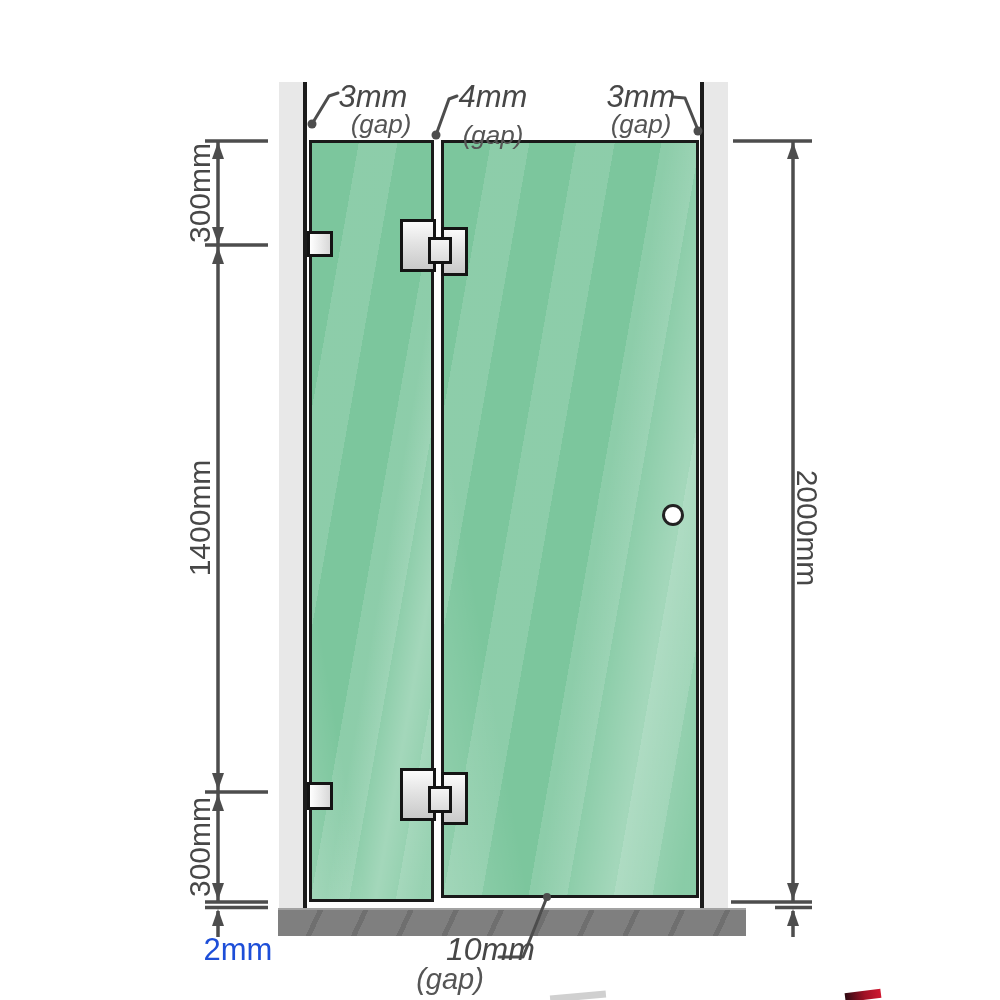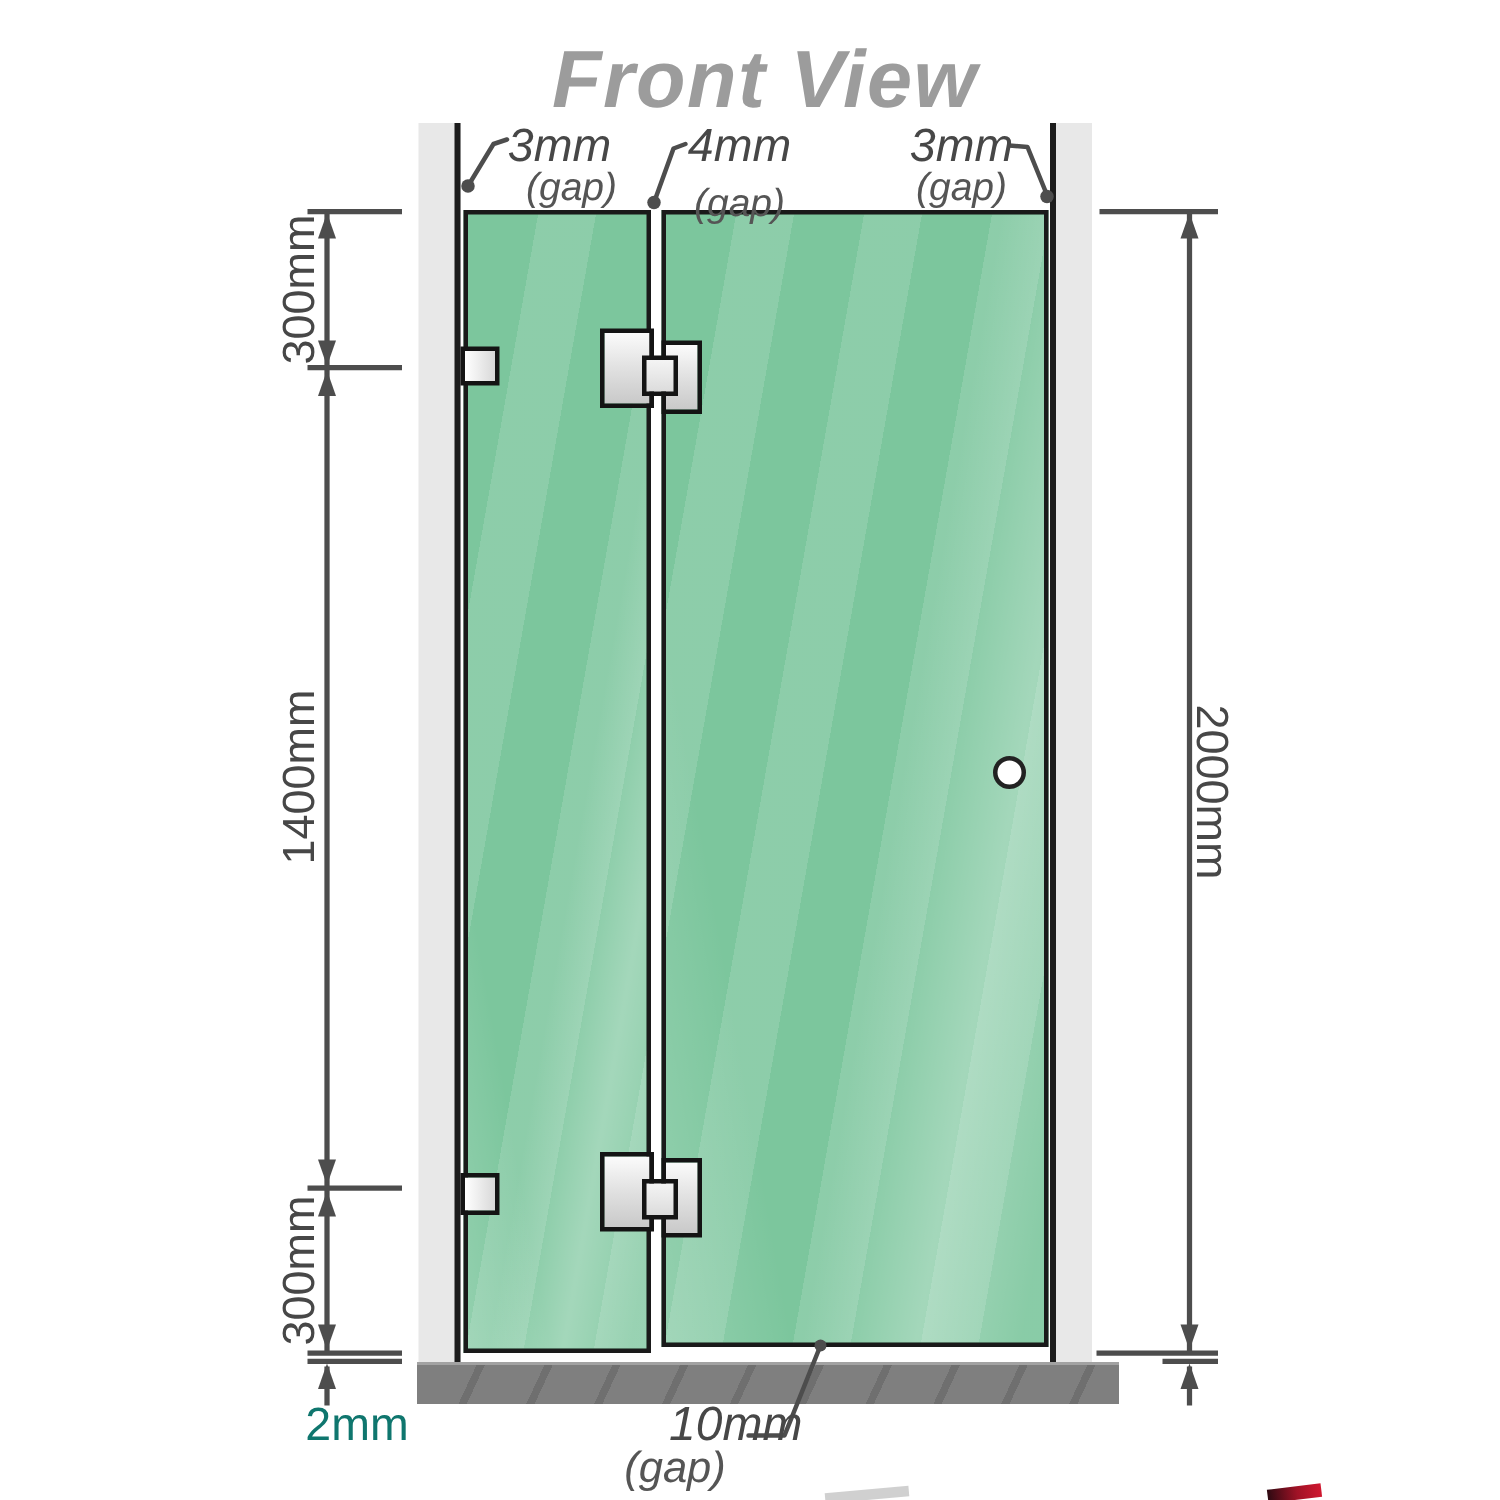--- a/index.html
+++ b/index.html
@@ -65,38 +65,37 @@
   .gap-label.gl-mid .qual{margin-top:10px;}
   .gap-label.gl-right{left:593px;top:81px;}
   .gap-label.gl-bottom{left:402px;top:933px;}
   .gap-label.gl-bottom .val{font-size:32px;margin-left:44px;}
   .gap-label.gl-bottom .qual{font-size:29px;margin-top:0px;}
   .vlabel{
     position:absolute;text-align:center;font-size:30px;color:#474747;white-space:nowrap;z-index:6;line-height:1;
   }
   .vlabel.ccw{transform:rotate(-90deg);}
   .vlabel.cw{transform:rotate(90deg);}
-  .plain-label{position:absolute;font-size:31px;color:#0f766e;z-index:6;text-align:center;}
+  .plain-label{position:absolute;font-size:31px;color:#1d4ed8;z-index:6;text-align:center;}
   
   .red-sliver{
     position:absolute;left:845px;top:991px;width:36px;height:9px;z-index:6;
     background:linear-gradient(to right,#2e0a12,#a01226 55%,#d01830);
     transform:rotate(-7deg);
   }
   .gray-sliver{
     position:absolute;left:550px;top:993px;width:56px;height:7px;z-index:6;
     background:rgba(120,120,120,0.35);transform:rotate(-5deg);
   }
 </style>
 </head>
 <body>
 
 <div id="stage">
 
-  <div class="title">Front View</div>
 
   <div class="channel left"></div>
   <div class="channel right"></div>
 
   <div class="glass fixed-panel"></div>
   <div class="glass door-panel"></div>
 
   <div class="floor"></div>
 
   <div class="plate" style="left:400px;top:219px;width:36px;height:53px;"></div>

